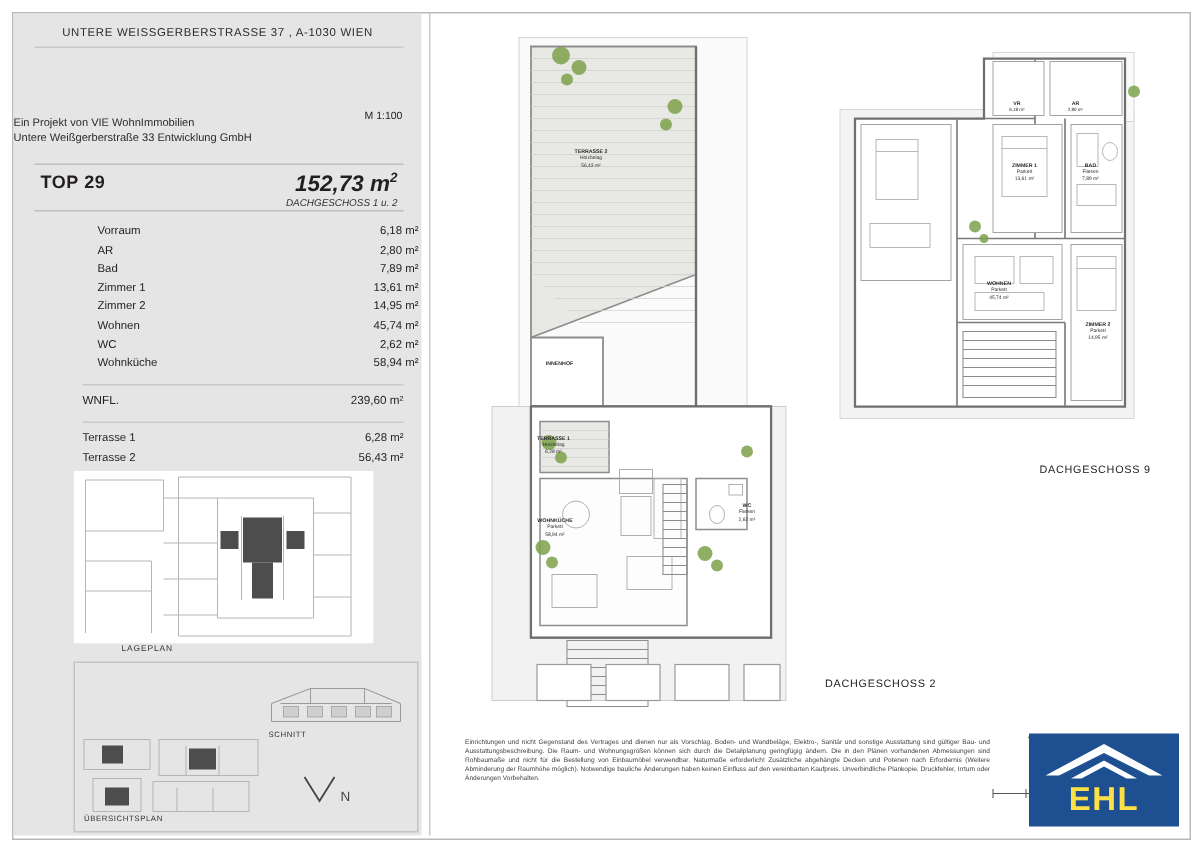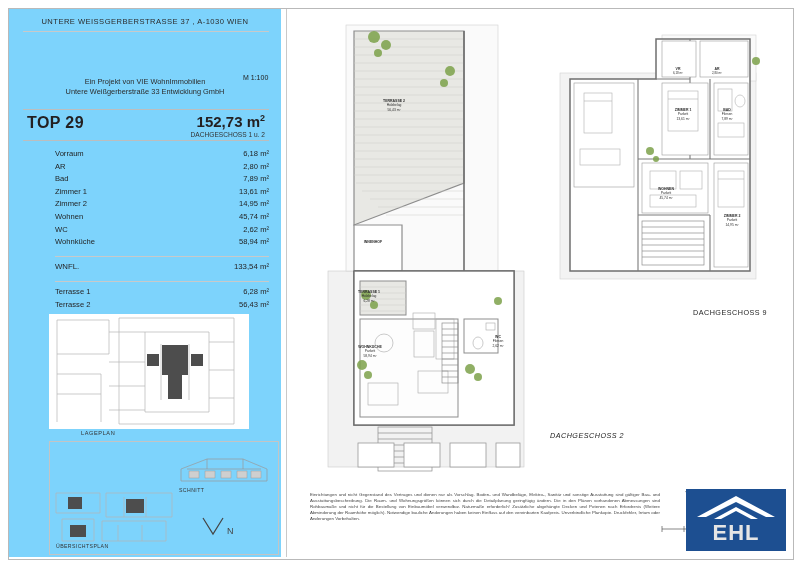--- a/index.html
+++ b/index.html
@@ -1,42 +1,42 @@
 <!DOCTYPE html>
 <html><head>
 <meta charset="utf-8">
 <style>
   html,body{margin:0;padding:0;background:#ffffff;}
   body{width:800px;height:566px;overflow:hidden;font-family:"Liberation Sans",sans-serif;color:#231f20;}
   .page{position:relative;width:800px;height:566px;background:#fff;}
   .frame{position:absolute;left:8px;top:8px;width:784px;height:550px;border:1px solid #b9b9b9;background:#fff;}
 
   
-  .left{position:absolute;left:9px;top:9px;width:272px;height:548px;background:#7dd3fc;}
+  .left{position:absolute;left:9px;top:9px;width:272px;height:548px;background:#e5e5e5;}
   .addr{position:absolute;left:0;top:8px;width:272px;text-align:center;font-size:7.6px;letter-spacing:.45px;color:#2b2b2b;}
   .hr{position:absolute;background:#c9c9c9;height:1px;}
 
   .logo{position:absolute;left:92px;top:30px;width:92px;height:34px;text-align:center;}
   .logo .bars{display:block;margin:0 auto 2px auto;width:34px;height:13px;position:relative;}
   .logo .bars i{position:absolute;bottom:0;width:4px;background:#7fa04a;display:block;}
   .logo .gnb{font-family:"Liberation Serif",serif;font-size:12px;letter-spacing:2px;color:#3b5d2a;font-weight:bold;}
   .logo .sub{font-size:4.2px;letter-spacing:.2px;color:#6a6a6a;margin-top:1px;}
 
-  .proj{position:absolute;left:0;top:68px;width:272px;text-align:center;font-size:7.4px;line-height:10px;color:#2b2b2b;}
+  .proj{position:absolute;left:0;top:68px;width:272px;font-size:7.4px;line-height:10px;color:#2b2b2b;}
 
   .topbar{position:absolute;left:14px;top:100px;width:246px;border-top:1px solid #bdbdbd;border-bottom:1px solid #bdbdbd;height:30px;}
-  .top-no{position:absolute;left:18px;top:105px;font-size:16px;font-weight:bold;letter-spacing:.4px;}
-  .top-area{position:absolute;right:16px;top:104px;text-align:right;}
+  .top-no{position:absolute;left:18px;top:105px;font-size:12px;font-weight:bold;letter-spacing:.4px;}
+  .top-area{position:absolute;right:16px;top:104px;text-align:right;font-style:italic;}
   .top-area .a{font-size:15px;font-weight:bold;}
   .top-area .a sup{font-size:9px;}
   .top-area .b{font-size:6.6px;color:#333;margin-top:1px;}
 
   .scale{position:absolute;left:243px;top:74px;font-size:7px;color:#222;}
 
-  .rooms{position:absolute;left:46px;top:140px;width:214px;font-size:7.6px;color:#1f1f1f;text-decoration:underline;}
+  .rooms{position:absolute;left:56px;top:140px;width:214px;font-size:7.6px;color:#1f1f1f;text-decoration:underline;}
   .rooms .r{position:relative;height:12.6px;}
   .rooms .r .n{position:absolute;left:0;top:0;}
   .rooms .r .v{position:absolute;right:0;top:0;text-align:right;}
   .sep1{position:absolute;left:46px;top:247px;width:214px;height:1px;background:#c9c9c9;}
   .sep2{position:absolute;left:46px;top:272px;width:214px;height:1px;background:#c9c9c9;}
   .wnfl{position:absolute;left:46px;top:253px;width:214px;font-size:7.8px;font-weight:normal;}
   .terr{position:absolute;left:46px;top:278px;width:214px;font-size:7.6px;}
 
   .lageplan{position:absolute;left:40px;top:305px;width:200px;height:115px;}
   .lp-label{position:absolute;left:72px;top:421px;font-size:5.6px;letter-spacing:.6px;color:#333;}
@@ -47,21 +47,21 @@
   .northL{position:absolute;left:190px;top:505px;width:40px;height:26px;}
 
   .vdivide{position:absolute;left:286px;top:9px;width:1px;height:548px;background:#c9c9c9;}
 
   
   .plan{position:absolute;left:300px;top:9px;width:492px;height:548px;}
   .pl-label{position:absolute;font-size:7.2px;letter-spacing:.5px;color:#222;}
 
   .disclaimer{position:absolute;left:10px;top:483px;width:350px;font-size:4.4px;line-height:6.1px;color:#444;text-align:justify;}
 
-  .ehl{position:absolute;right:6px;bottom:6px;width:100px;height:62px;background:#1d4f91;color:#e5e5e5;}
+  .ehl{position:absolute;right:6px;bottom:6px;width:100px;height:62px;background:#1d4f91;color:#fde047;}
   .ehl .roof{position:absolute;left:10px;top:6px;width:80px;height:26px;}
   .ehl .txt{position:absolute;left:0;bottom:5px;width:100px;text-align:center;font-family:"Liberation Sans",sans-serif;font-size:22px;font-weight:bold;letter-spacing:1px;}
 
   .north{position:absolute;left:380px;top:478px;width:44px;height:34px;}
   .scalebar{position:absolute;left:360px;top:516px;width:90px;height:8px;}
 
   .rm{position:absolute;text-align:center;font-size:3.3px;line-height:4.4px;color:#2d2d2d;}
   .rm b{font-weight:bold;font-size:3.5px;}
   .tiny{font-size:3px;}
 </style>
@@ -120,21 +120,21 @@
         </div>
       <div class="r">
           <span class="n">Wohnküche</span>
           <span class="v">58,94 m²</span>
         </div>
     </div>
 
     <div class="sep1"></div>
     <div class="wnfl">
       <span style="float:left">WNFL.</span>
-      <span style="float:right">133,54 m²</span>
+      <span style="float:right">239,60 m²</span>
     </div>
     <div class="sep2"></div>
 
     <div class="terr">
       <div class="r" style="position:relative;height:12.6px;">
           <span class="n" style="position:absolute;left:0;">Terrasse 1</span>
           <span class="v" style="position:absolute;right:0;">6,28 m²</span>
         </div>
       <div class="r" style="position:relative;height:12.6px;">
           <span class="n" style="position:absolute;left:0;">Terrasse 2</span>
@@ -299,21 +299,21 @@
       <b>WOHNKÜCHE</b><br>
       <span>Parkett</span><br>
       <span>58,94 m²</span>
     </div>
     <div class="rm" style="left:178px;top:326px;width:40px;">
       <b>WC</b><br>
       <span>Fliesen</span><br>
       <span>2,62 m²</span>
     </div>
 
-    <div class="pl-label" style="left:250px;top:422px;font-style:italic;">DACHGESCHOSS 2</div>
+    <div class="pl-label" style="left:250px;top:442px;">DACHGESCHOSS 2</div>
 
     <svg style="position:absolute;left:250px;top:22px;width:235px;height:270px;" viewBox="0 0 235 270">
 
       <rect x="10" y="42" width="196" height="206" fill="#f3f3f3" stroke="#d2d2d2" stroke-width="0.6"></rect>
       <rect x="112" y="4" width="94" height="46" fill="#fafafa" stroke="#d2d2d2" stroke-width="0.6"></rect>
 
       <g fill="#ffffff" stroke="#6f6f6f" stroke-width="1.5">
         <path d="M20 48 L106 48 L106 8 L200 8 L200 240 L20 240 Z"></path>
       </g>
 

